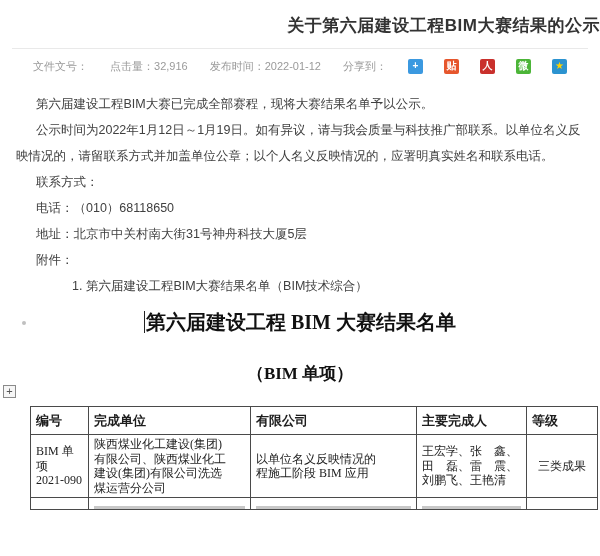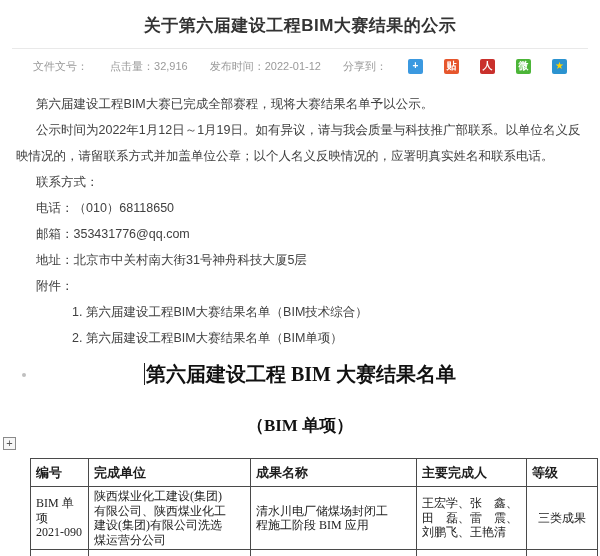--- a/index.html
+++ b/index.html
@@ -2,21 +2,21 @@
 <html><head>
 <meta charset="utf-8">
 <style>
   * { margin: 0; padding: 0; box-sizing: border-box; }
   html, body { width: 600px; height: 556px; overflow: hidden; background: #ffffff; }
   body { font-family: "Liberation Sans", "DejaVu Sans", sans-serif; color: #3f3f3f; }
 
   
   .article-title {
     padding-top: 14px;
-    text-align: center;
+    text-align: right;
     font-size: 17px;
     font-weight: bold;
     color: #333333;
     letter-spacing: .5px;
   }
   .title-divider {
     border: none;
     border-top: 1px solid #e9e9e9;
     margin: 11px 12px 0 12px;
   }
@@ -162,25 +162,23 @@
     <span class="share-icon" style="background: rgb(76, 181, 56);">微</span>
     <span class="share-icon qzone-star" style="background: rgb(43, 147, 208); color: rgb(255, 210, 0);">★</span>
   </span>
 </div>
 
 <div class="article-body">
   <p class="para">第六届建设工程BIM大赛已完成全部赛程，现将大赛结果名单予以公示。</p>
   <p class="para">公示时间为2022年1月12日～1月19日。如有异议，请与我会质量与科技推广部联系。以单位名义反映情况的，请留联系方式并加盖单位公章；以个人名义反映情况的，应署明真实姓名和联系电话。</p>
   <p class="plain-line">联系方式：</p>
   <p class="plain-line">电话：（010）68118650</p>
-  <p class="plain-line">邮箱：353431776@qq.com</p>
   <p class="plain-line">地址：北京市中关村南大街31号神舟科技大厦5层</p>
   <p class="plain-line">附件：</p>
   <p class="attachment-item">1. 第六届建设工程BIM大赛结果名单（BIM技术综合）</p>
-  <p class="attachment-item">2. 第六届建设工程BIM大赛结果名单（BIM单项）</p>
 </div>
 
 <div class="doc-section">
   <span class="margin-dot"></span>
   <div class="doc-title"><span class="text-cursor"></span><span>第六届建设工程 BIM 大赛结果名单</span></div>
   <div class="doc-subtitle">（BIM 单项）</div>
 
   <div class="table-move-handle">+</div>
 
   <table class="results-table">
@@ -188,32 +186,32 @@
       <col class="col-id">
         <col class="col-unit">
         <col class="col-ach">
         <col class="col-auth">
         <col class="col-grade">
     </colgroup>
     <tbody>
         <tr>
       <th>编号</th>
       <th>完成单位</th>
-      <th>成果名称</th>
+      <th>有限公司</th>
       <th>主要完成人</th>
       <th>等级</th>
     </tr>
     <tr class="data-row">
       <td class="cell-pre cell-center">BIM 单项
 2021-090</td>
       <td class="cell-pre">陕西煤业化工建设(集团)
 有限公司、陕西煤业化工
 建设(集团)有限公司洗选
 煤运营分公司</td>
-      <td class="cell-pre">清水川电厂储煤场封闭工
+      <td class="cell-pre">以单位名义反映情况的
 程施工阶段 BIM 应用</td>
       <td class="cell-pre">王宏学、张　鑫、
 田　磊、雷　震、
 刘鹏飞、王艳清</td>
       <td class="cell-center">三类成果</td>
     </tr>
     <tr class="clipped-row">
       <td></td>
       <td>
             <span class="text-hint"></span>

